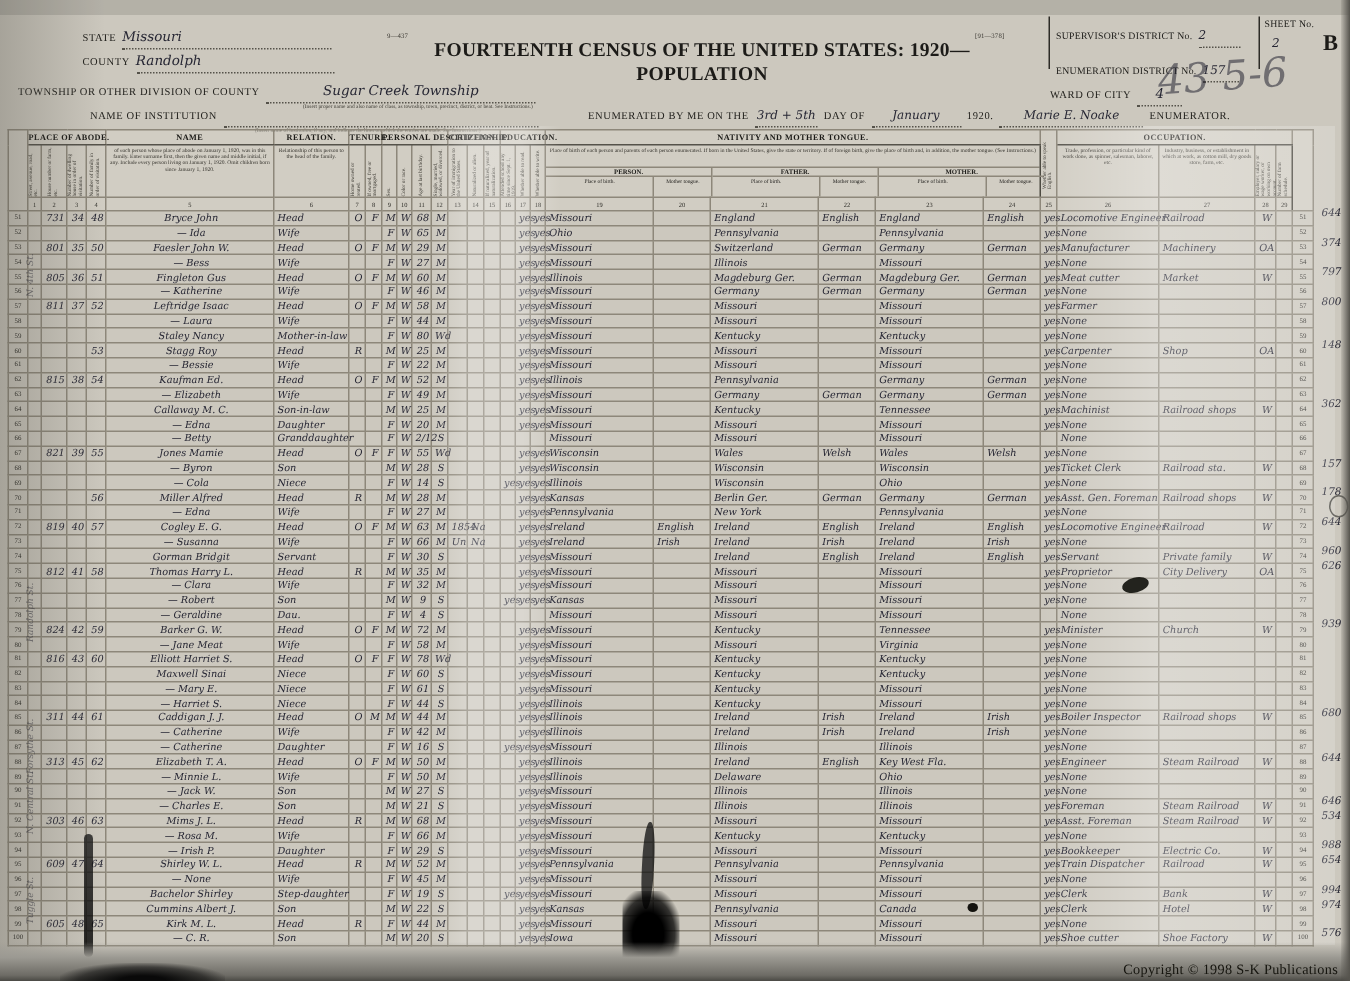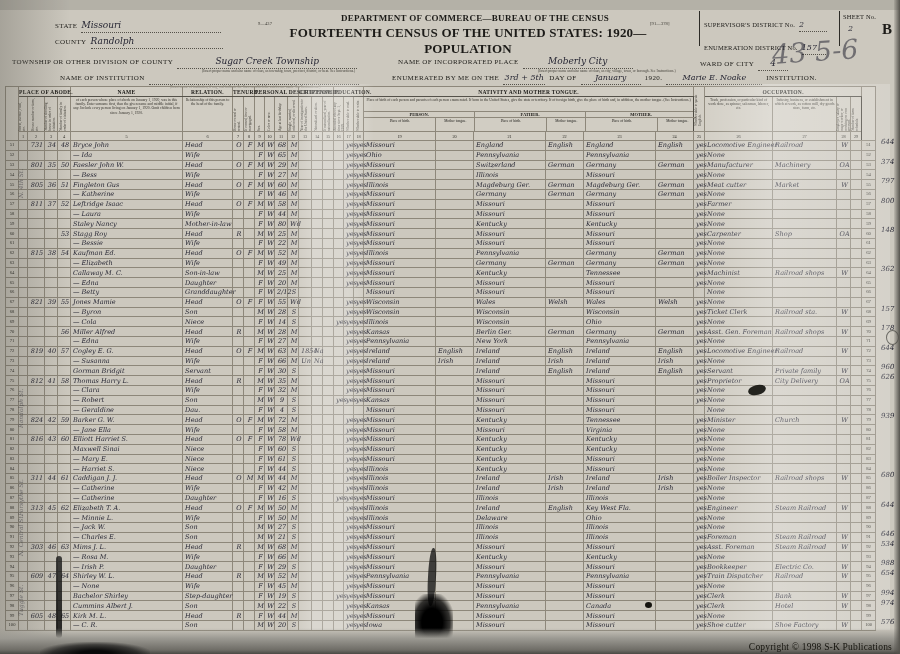--- a/index.html
+++ b/index.html
@@ -50,21 +50,21 @@
   .grp{font-size:5.5px;font-weight:bold;text-align:center;letter-spacing:.3px;border-bottom:1px solid #55524a;}
   .vt{writing-mode:vertical-rl;transform:rotate(180deg);font-size:3.5px;line-height:3.8px;white-space:normal;text-align:left;height:33px;margin:0 auto;display:block;color:#403e37;}
   .dsc{font-size:3.7px;line-height:4.2px;white-space:normal;text-align:center;vertical-align:top;color:#35332d;padding:1px;}
   .num{font-size:4.3px;text-align:center;color:#2c2b26;height:8px;}
   .gl{border-left:1.4px solid #4b483f;}
   tbody tr{height:9.8px;}
   tbody td{font-size:6.5px;line-height:8px;}
   tbody td.hw{padding-left:2px;}
   td.c{text-align:center;padding-left:0;}
   td.ln,td.rln{font-family:"Liberation Serif",serif;font-style:normal;font-size:4.6px;text-align:center;color:#2c2b26;}
-  td.name{padding-left:4px;}
+  td.name{padding-left:4px;text-align:center;}
   tr.fam td{border-top:1.4px solid #4b483f;}
   table{border:1.6px solid #3c3a33;}
   #margin-nums{position:absolute;left:874px;top:52px;width:24px;height:490px;display:grid;grid-template-rows:repeat(50,1fr);}
   #margin-nums div{font-size:7px;line-height:9.8px;padding-left:2px;}
   
   .street{position:absolute;left:12px;width:12px;font-size:6px;opacity:.55;transform-origin:0 0;transform:rotate(-90deg) translateX(-100%);white-space:nowrap;}
   
   .nat-note{font-size:3.7px;line-height:4.1px;white-space:normal;text-align:center;color:#35332d;padding:1px 2px;height:12px;}
   .nat-sub{display:flex;border-top:1px solid #8d877a;height:19px;}
   .nat-cell{border-left:1px solid #8d877a;display:flex;flex-direction:column;}
@@ -84,21 +84,20 @@
   <div id="hdr">
     <div class="abs" style="left:55px;top:14px;">
       <span class="fld-lbl pr">STATE</span>
       <span class="dots" style="min-width:140px;"><span class="hw hw-md">Missouri</span></span>
     </div>
     <div class="abs" style="left:55px;top:30px;">
       <span class="fld-lbl pr">COUNTY</span>
       <span class="dots" style="min-width:132px;"><span class="hw hw-md">Randolph</span></span>
     </div>
     <div class="abs pr-xs" style="left:258px;top:21px;">9—437</div>
-    <div class="abs" id="dept-line">DEPARTMENT OF COMMERCE—BUREAU OF THE CENSUS</div>
     <div class="abs" id="title-line">FOURTEENTH CENSUS OF THE UNITED STATES: 1920—POPULATION</div>
     <div class="abs pr-xs" style="left:650px;top:21px;">[91—378]</div>
 
     <div class="abs" id="dist-box">
       <div class="db-left">
         <div class="db-row"><span class="pr-sm">SUPERVISOR'S DISTRICT No.</span>
           <span class="dots" style="min-width:28px;"><span class="hw hw-sm">2</span></span></div>
         <div class="db-row"><span class="pr-sm">ENUMERATION DISTRICT No.</span>
           <span class="dots" style="min-width:24px;"><span class="hw hw-sm">157</span></span></div>
       </div>
@@ -107,44 +106,39 @@
         <span class="hw hw-sm" id="sheet-val">2</span>
         <span id="sheet-letter">B</span>
       </div>
     </div>
 
     <div class="abs" style="left:12px;top:50px;">
       <span class="fld-lbl pr">TOWNSHIP OR OTHER DIVISION OF COUNTY</span>
       <span class="dots" style="min-width:180px;text-align:center;"><span class="hw hw-md">Sugar Creek Township</span></span>
       <div class="note" style="margin-left:190px;">(Insert proper name and also name of class, as township, town, precinct, district, or beat. See Instructions.)</div>
     </div>
-    <div class="abs" style="left:398px;top:50px;">
-      <span class="fld-lbl pr">NAME OF INCORPORATED PLACE</span>
-      <span class="dots" style="min-width:110px;text-align:center;"><span class="hw hw-md">Moberly City</span></span>
-      <div class="note" style="margin-left:140px;">(Insert proper name and also name of class, as city, village, town, or borough. See Instructions.)</div>
-    </div>
     <div class="abs" style="left:700px;top:52px;">
       <span class="fld-lbl pr">WARD OF CITY</span>
       <span class="dots" style="min-width:30px;text-align:center;"><span class="hw hw-md">4</span></span>
     </div>
     <div class="abs hw" id="scrawl">43 5-6</div>
 
     <div class="abs" style="left:60px;top:66px;">
       <span class="fld-lbl pr">NAME OF INSTITUTION</span>
       <span class="dots" style="min-width:210px;">&nbsp;</span>
       <div class="note" style="margin-left:110px;">(Insert name of institution, if any, and indicate the lines on which the entries are made. See Instructions.)</div>
     </div>
     <div class="abs" style="left:392px;top:66px;white-space:nowrap;">
       <span class="fld-lbl pr">ENUMERATED BY ME ON THE</span>
       <span class="dots" style="min-width:42px;text-align:center;"><span class="hw hw-sm">3rd + 5th</span></span>
       <span class="fld-lbl pr">DAY OF</span>
       <span class="dots" style="min-width:60px;text-align:center;"><span class="hw hw-sm">January</span></span>
       <span class="fld-lbl pr">1920.</span>
       <span class="dots" style="min-width:96px;text-align:center;"><span class="hw hw-sm">Marie E. Noake</span></span>
-      <span class="fld-lbl pr">INSTITUTION.</span>
+      <span class="fld-lbl pr">ENUMERATOR.</span>
     </div>
   </div>
 
   <div id="wrap">
     <table>
       <colgroup>
         <col style="width:13px">
           <col style="width:9px">
           <col style="width:17px">
           <col style="width:13px">
@@ -1268,21 +1262,21 @@
             <td class="hw c">W</td>
             <td class="farm"></td>
             <td class="rln gl">79</td>
           </tr>
           <tr>
             <td class="ln">80</td>
             <td class="st gl"></td>
             <td class="hw c"></td>
             <td class="hw c"></td>
             <td class="hw c"></td>
-            <td class="hw name gl">— Jane Ella</td>
+            <td class="hw name gl">— Jane Meat</td>
             <td class="hw gl">Wife</td>
             <td class="hw c gl"></td>
             <td class="hw c"></td>
             <td class="hw c gl">F</td>
             <td class="hw c">W</td>
             <td class="hw c">58</td>
             <td class="hw c">M</td>
             <td class="hw c gl"></td>
             <td class="hw c"></td>
             <td class="hw c"></td>

